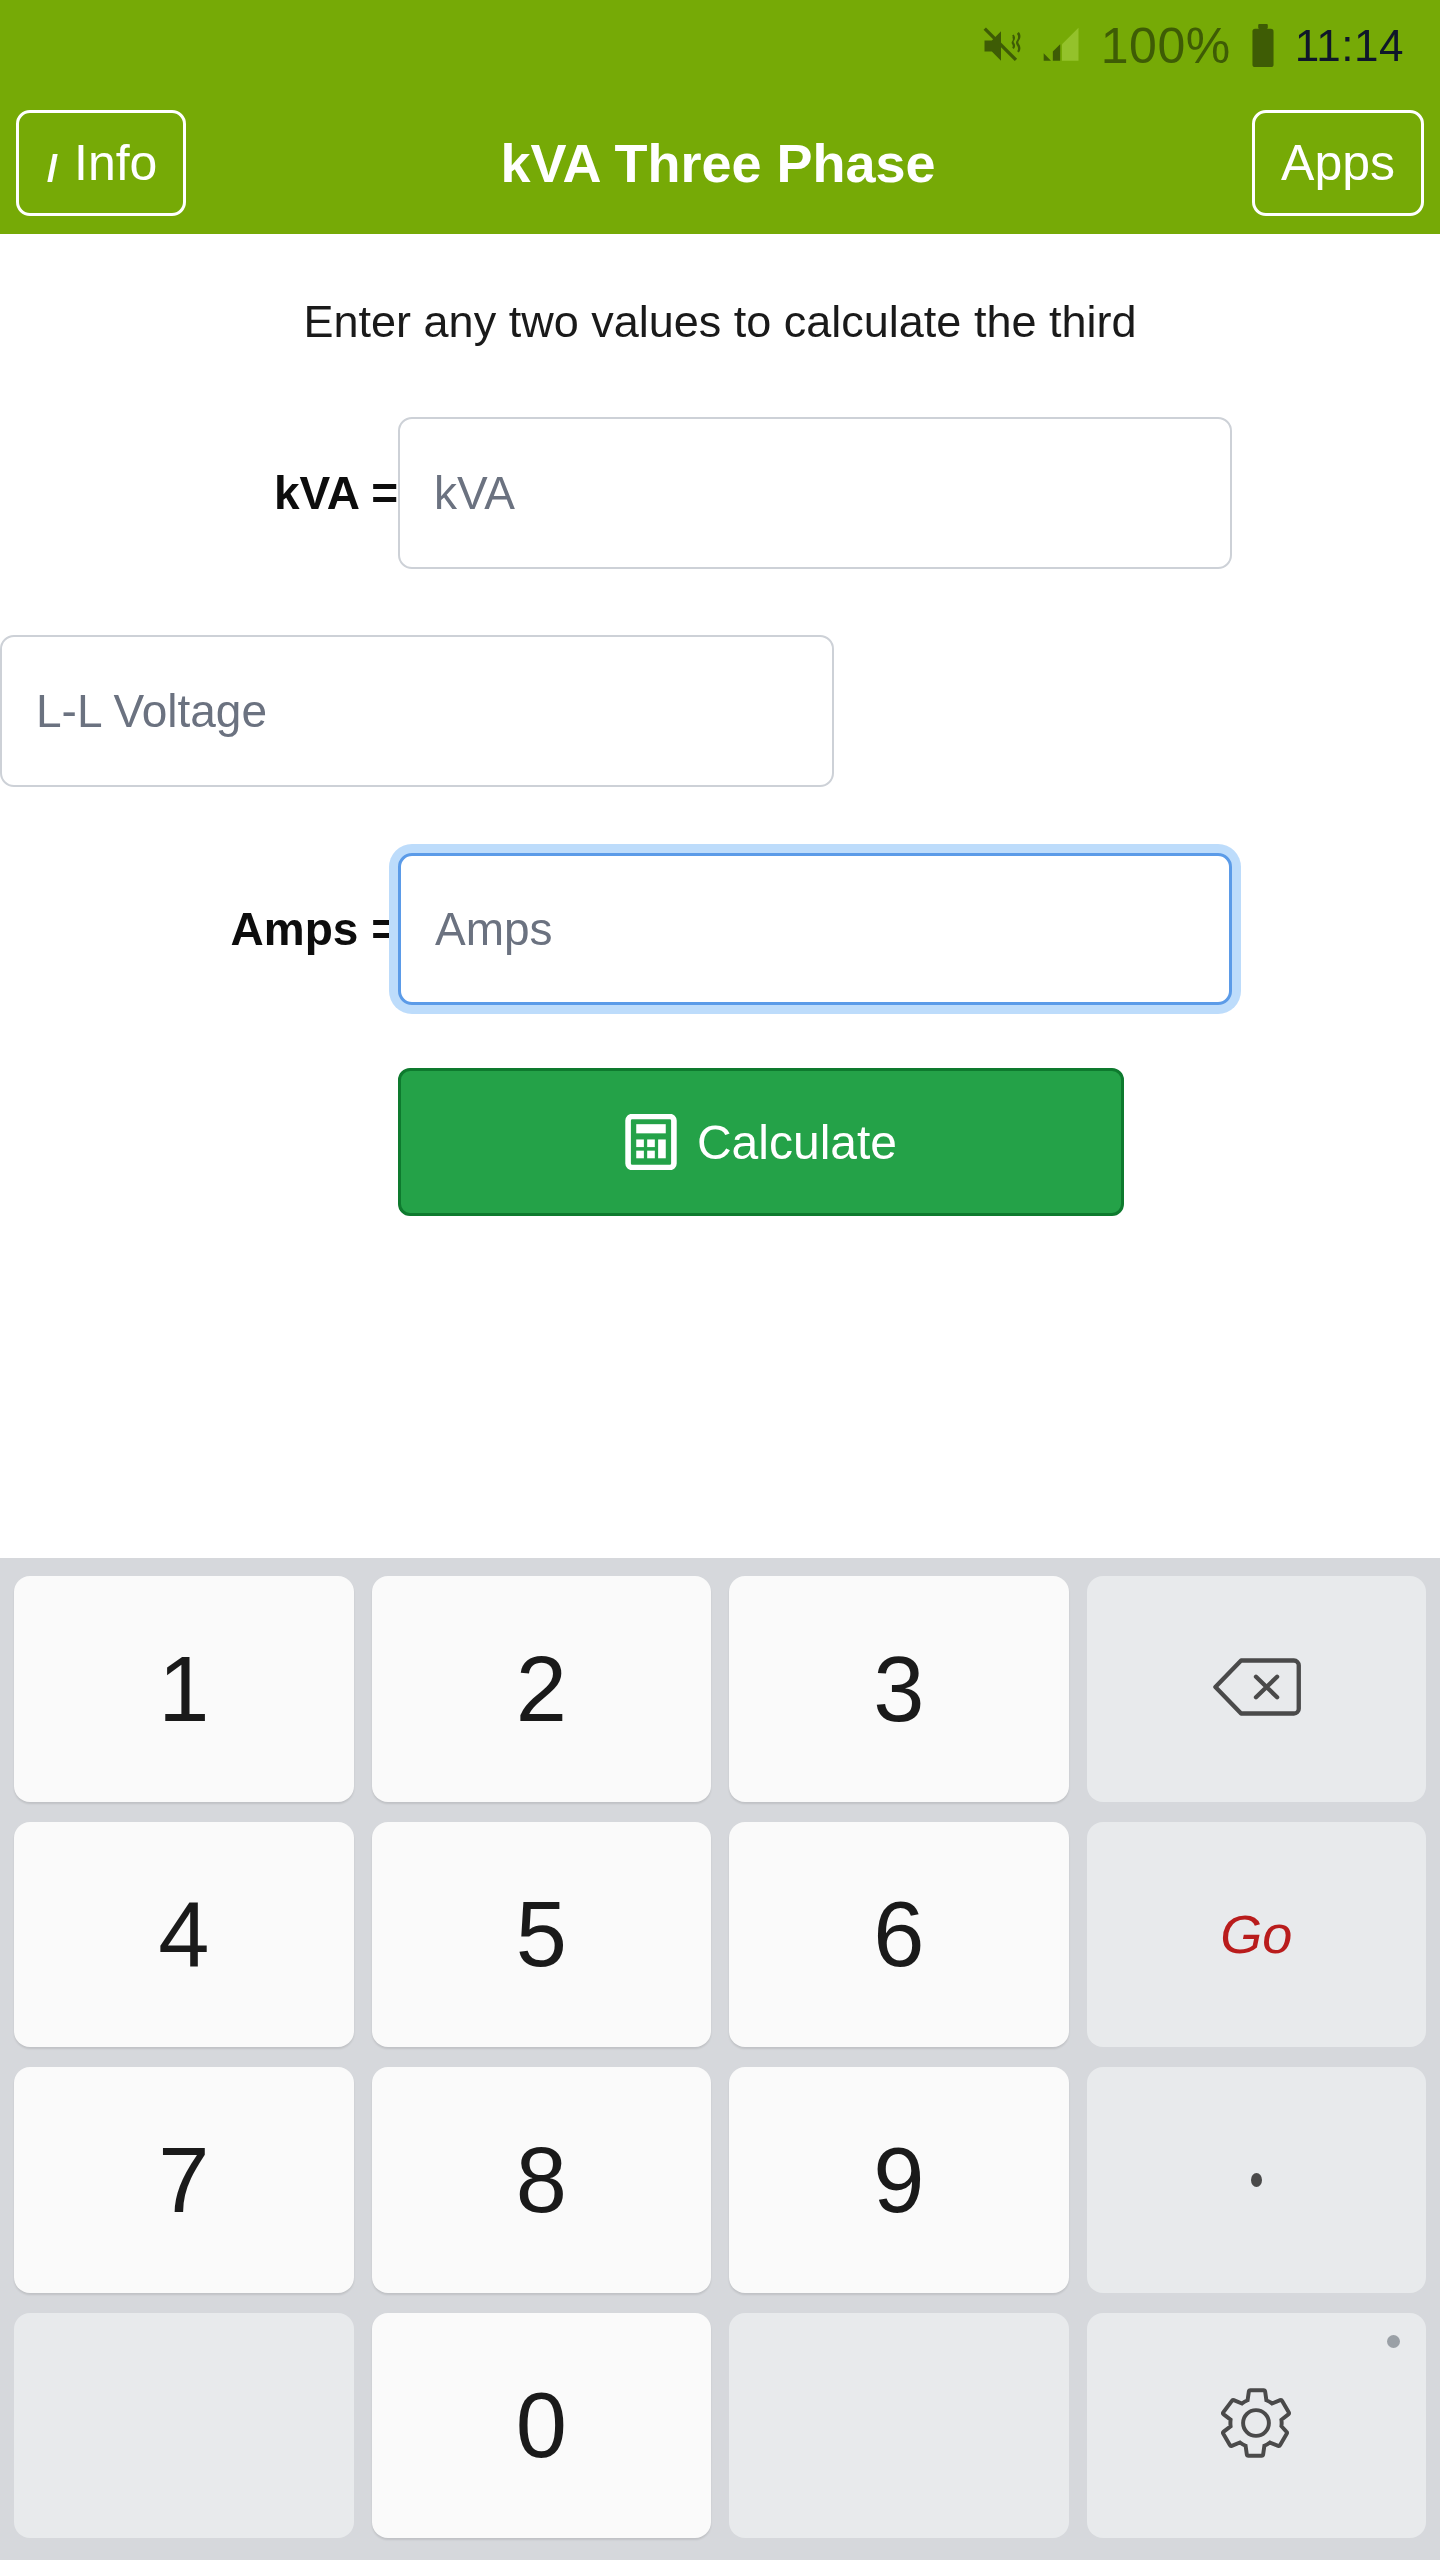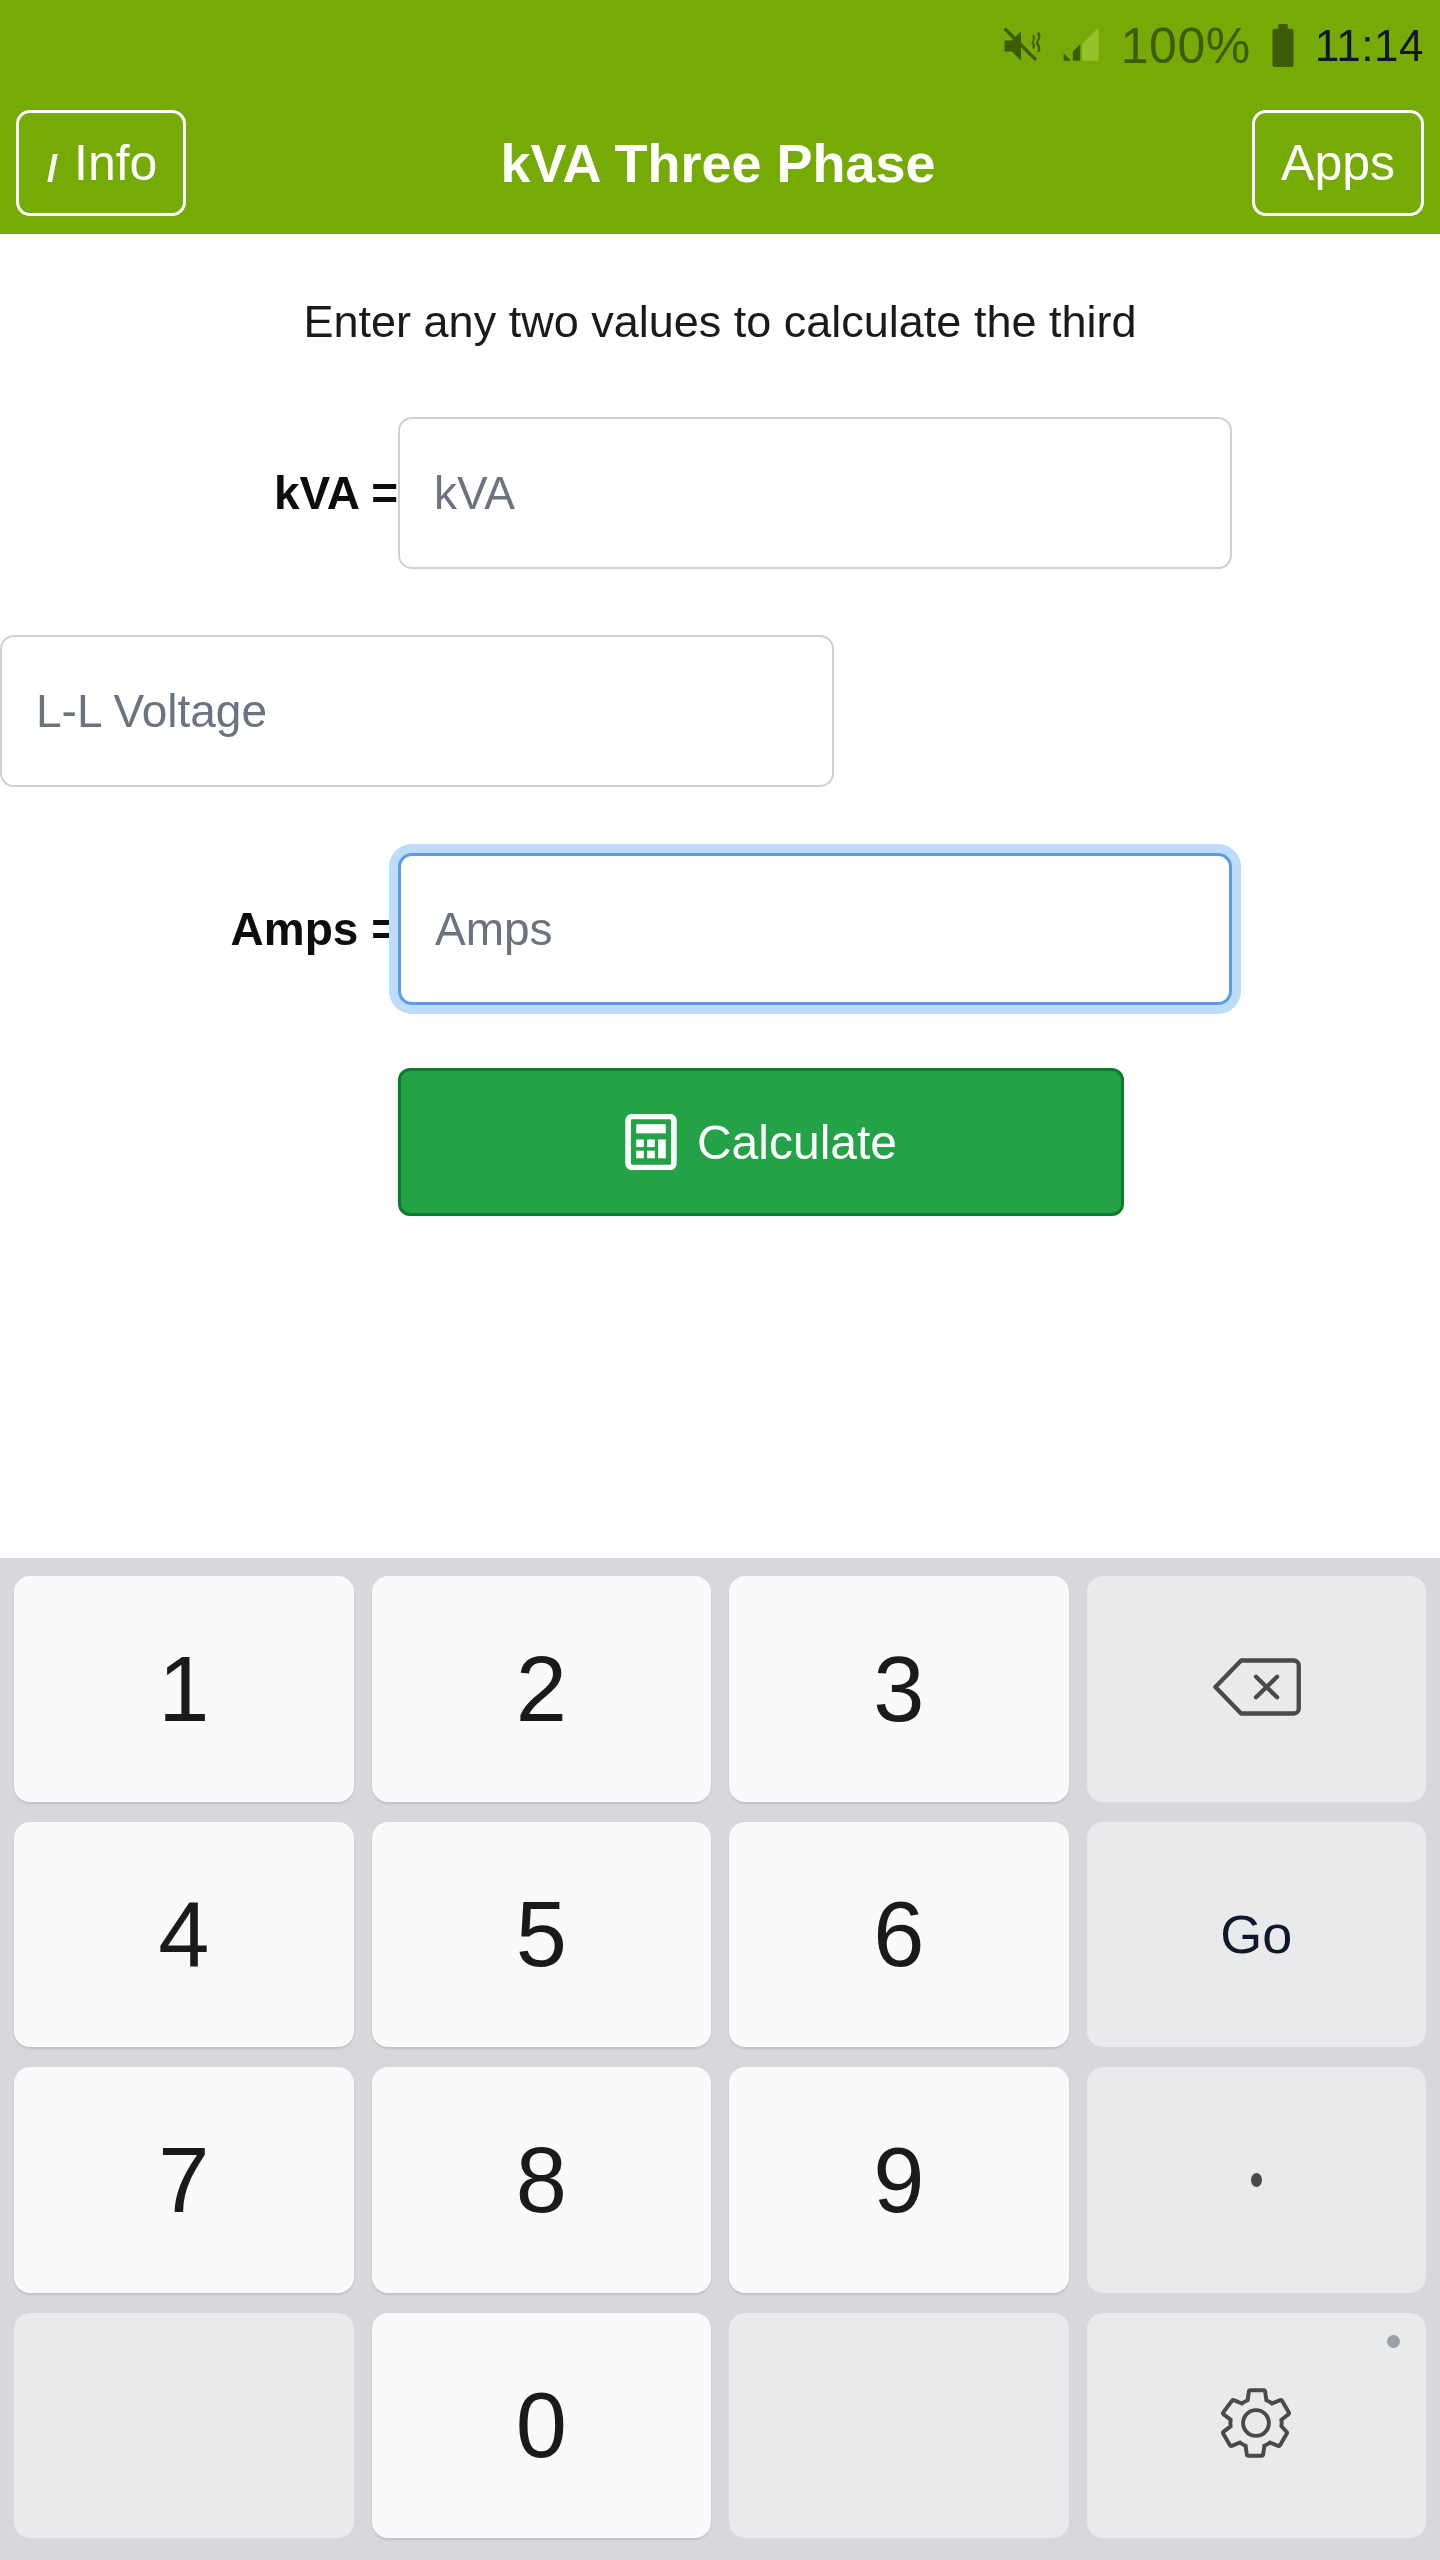--- a/index.html
+++ b/index.html
@@ -21,21 +21,21 @@
     flex-direction: column;
   }
 
   
   .status-bar {
     height: 92px;
     background: #76AA06;
     display: flex;
     align-items: center;
     justify-content: flex-end;
-    padding-right: 16px;
+    padding-right: 36px;
     gap: 16px;
     flex: none;
   }
   .status-icon { display: flex; align-items: center; }
   .status-text {
     color: #0f172a;
     font-size: 44px;
     font-weight: 400;
     letter-spacing: 0.5px;
     line-height: 1;
@@ -180,21 +180,21 @@
     position: relative;
     font-family: "Liberation Sans", sans-serif;
   }
   .kb-key.digit {
     background: #FAFAFA;
     box-shadow: 0 2px 2px rgba(0,0,0,0.10);
   }
   .kb-key.func { background: #E8EAEC; }
   .kb-key.blank { background: #E8EAEC; box-shadow: none; }
   .kb-digit-label { font-size: 92px; color: #1a1a1a; font-weight: 300; line-height: 1; }
-  .kb-go-label { font-size: 54px; color: #0f172a; line-height: 1; }
+  .kb-go-label { font-size: 54px; color: #b91c1c; line-height: 1; font-style: italic; }
   .kb-dot { width: 11px; height: 14px; border-radius: 50%; background: #4a4a4a; }
   .kb-badge-dot {
     position: absolute;
     top: 22px; right: 26px;
     width: 13px; height: 13px;
     border-radius: 50%;
     background: #9aa0a6;
   }
 </style>
 </head>

